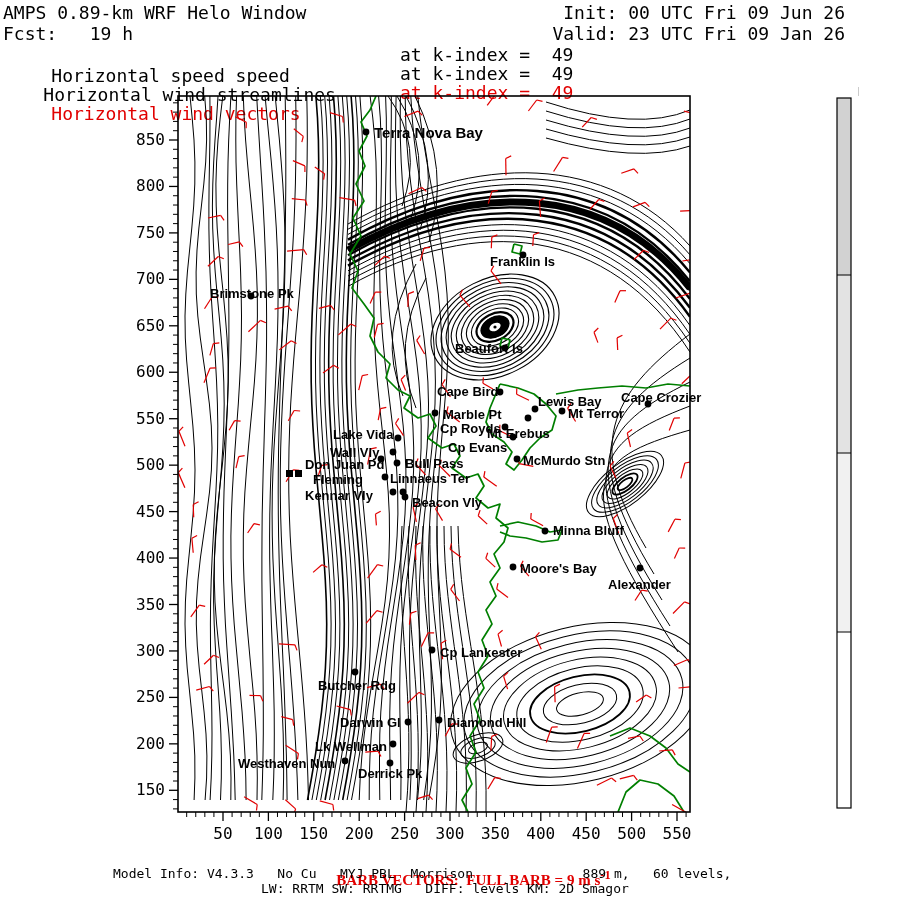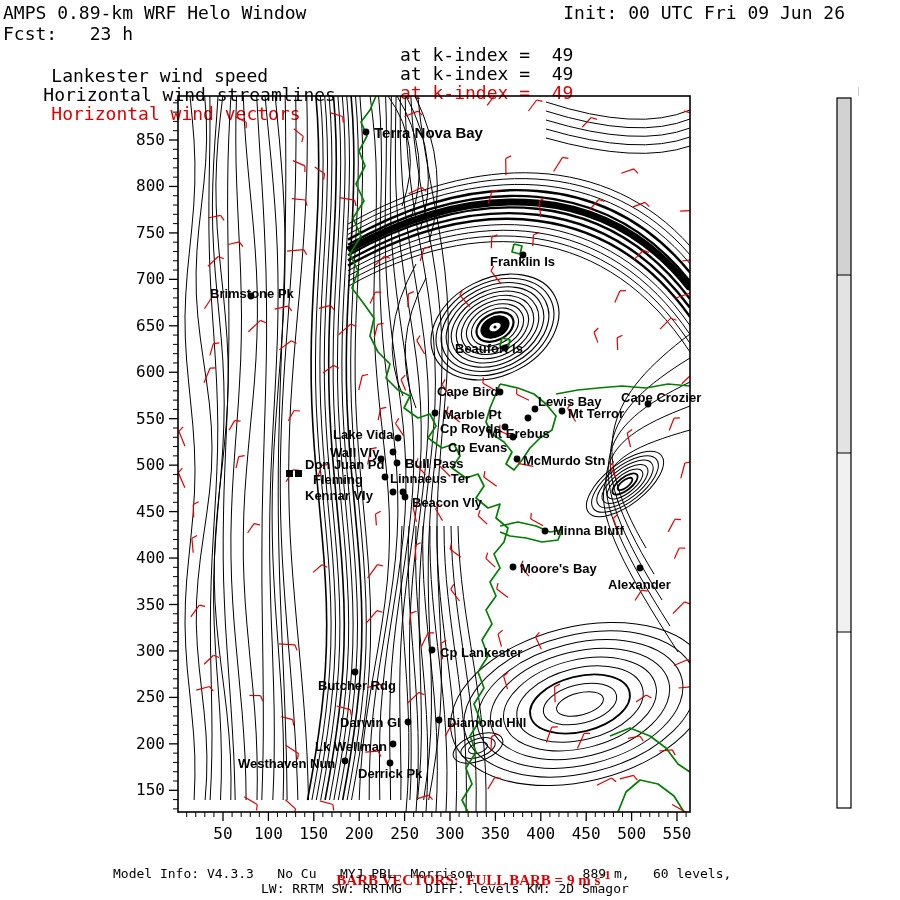--- a/index.html
+++ b/index.html
@@ -15,25 +15,26 @@
             font-size:15px;color:#e10000;text-align:center;}
   svg text{font-family:"DejaVu Sans Mono","Liberation Mono",monospace;}
   svg text.stn{font-family:"Liberation Sans","DejaVu Sans",sans-serif;font-weight:bold;}
 </style>
 </head>
 <body>
 
 <div class="page">
 
   <div class="abs hdr" style="left:3px;top:3px;">AMPS 0.89-km WRF Helo Window</div>
-  <div class="abs hdr" style="left:3px;top:24px;">Fcst:   23 h</div>
+  <div class="abs hdr" style="left:3px;top:24px;">Fcst:   19 h</div>
   <div class="abs hdr" style="right:14px;top:3px;text-align:right;">Init: 00 UTC Fri 09 Jun 26</div>
+  <div class="abs hdr" style="right:14px;top:24px;text-align:right;">Valid: 23 UTC Fri 09 Jan 26</div>
 
   <div class="legendrow" style="top:44px;">
-    <span style="margin-left:8px;">Lankester wind speed</span>
+    <span style="margin-left:8px;">Horizontal speed speed</span>
     <span class="atcol">at k-index =  49</span>
   </div>
   <div class="legendrow" style="top:63px;">
     <span style="margin-left:0;">Horizontal wind streamlines</span>
     <span class="atcol">at k-index =  49</span>
   </div>
   <div class="legendrow red" style="top:82px;">
     <span style="margin-left:8px;">Horizontal wind vectors</span>
     <span class="atcol">at k-index =  49</span>
   </div>

